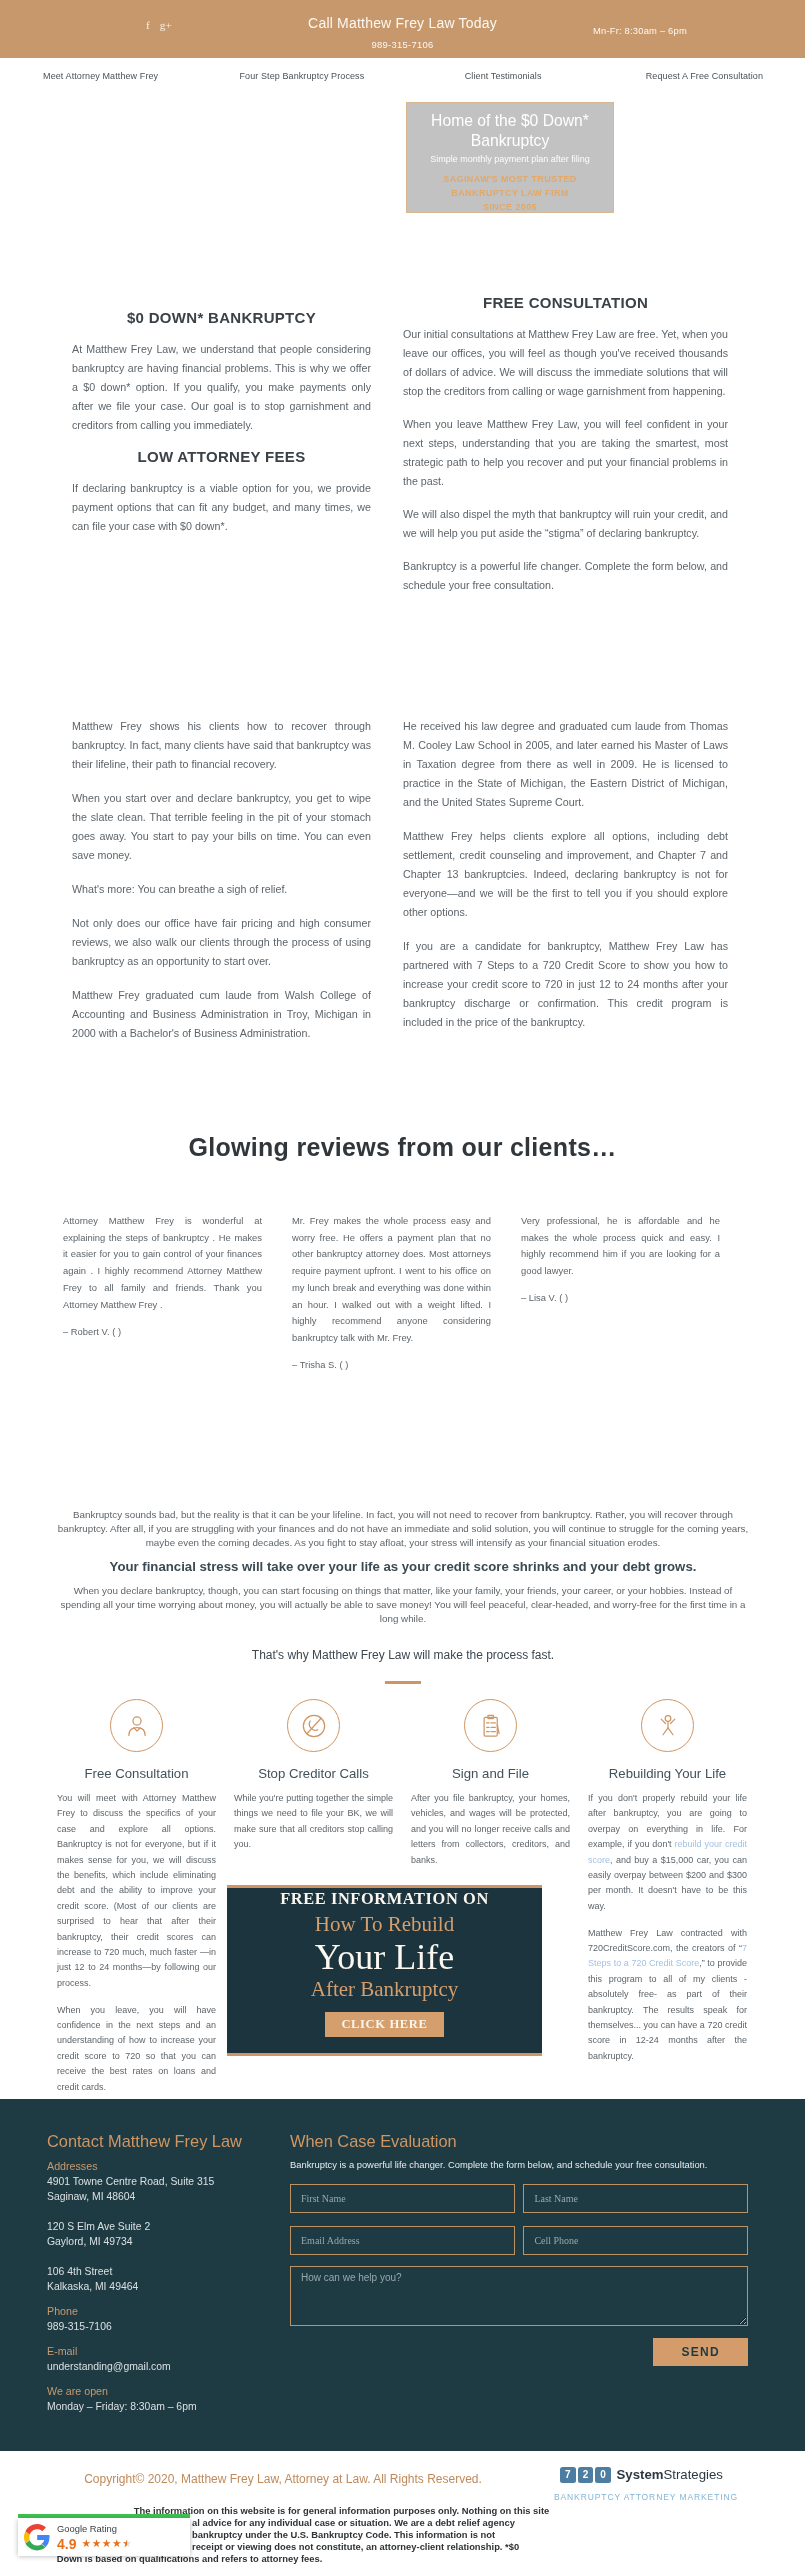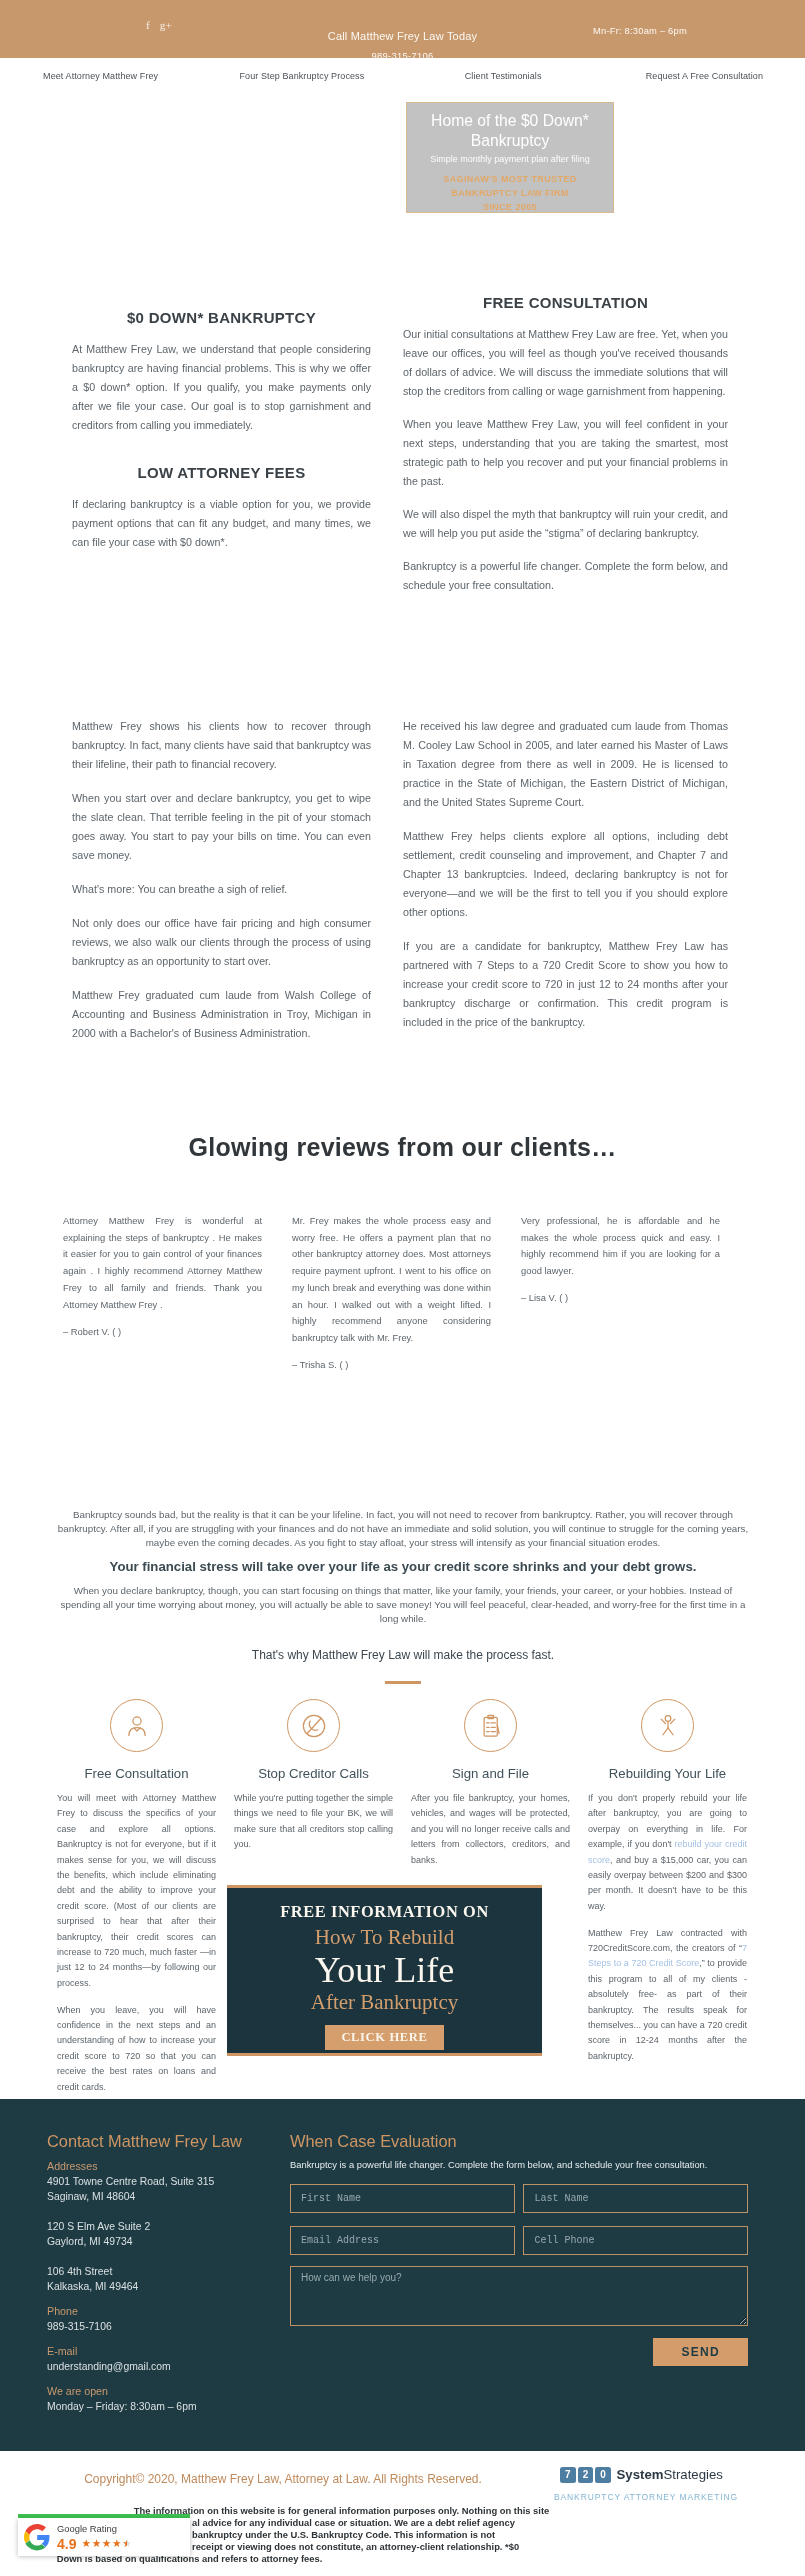--- a/index.html
+++ b/index.html
@@ -6,41 +6,41 @@
   html,body { background:#fff; }
   body {
     width:805px; height:2576px; position:relative; overflow:hidden;
     font-family:"Liberation Sans", sans-serif; color:#5d656b;
   }
   
   .topbar { position:absolute; left:0; top:0; width:805px; height:58px; background:#c6986c; color:#fdf8f2; }
   .topbar .social { position:absolute; left:146px; top:19px; display:flex; gap:10px; align-items:center; }
   .topbar .social .icon { font-family:"Liberation Serif", serif; font-size:11.3px; color:#f7efe4; cursor:pointer; }
   .topbar .callblock { position:absolute; left:0; width:805px; top:15px; text-align:center; }
-  .topbar .callblock .l1 { font-size:11px; letter-spacing:0.2px;margin-top:15px; }
+  .topbar .callblock .l1 { font-size:14px; letter-spacing:0.2px; }
   .topbar .callblock .l2 { font-size:9.4px; margin-top:8.2px; letter-spacing:0.3px; }
   .topbar .hours { position:absolute; left:593px; top:25px; font-size:9.4px; letter-spacing:0.2px; }
   
   .nav { position:absolute; left:0; top:58px; width:805px; height:36px; background:#fff; display:flex; align-items:center; }
   .nav .navitem { width:25%; text-align:center; font-size:9px; color:#4b5258; letter-spacing:0.1px; cursor:pointer; }
   
   .hero-box { position:absolute; left:406px; top:102px; width:208px; height:111px; background:#c2c2c2;
     border:0.6px solid #d8b88f; text-align:center; padding-top:7.6px; }
   .hero-box .t1,.hero-box .t2 { color:#fff; font-size:15.7px; line-height:20px; font-weight:400; }
   .hero-box .sub { color:#fdfdfd; font-size:9px; line-height:14.5px; margin-top:1.3px; }
   .hero-box .badge { margin-top:5.7px; color:#e2a868; font-weight:bold; font-size:9px; line-height:14px; letter-spacing:0.4px; }
   
   .twocol { position:absolute; left:72px; width:656px; display:grid; grid-template-columns:299px 325px; column-gap:32px; }
   h2.sec { font-size:15px; font-weight:bold; color:#3a4147; letter-spacing:0.3px; text-align:center; }
   .para { font-size:10.7px; line-height:19px; color:#5d656b; text-align:justify; }
   
   .intro { top:286px; }
   .intro .left h2.sec { margin-top:22.7px; }
   .intro .left .para { margin-top:14px; }
-  .intro .left h2.h2b { margin-top:29px; }
+  .intro .left h2.h2b { margin-top:13px; }
   .intro .right h2.sec { margin-top:7.6px; }
   .intro .right .para { margin-top:14px; }
   
   .about { top:717px; }
   .about .para { margin-bottom:15px; }
   
   .reviews-h { position:absolute; left:0; top:1133px; width:805px; text-align:center;
     font-size:25px; font-weight:bold; color:#31363b; letter-spacing:0.3px; }
   .reviews { position:absolute; left:63px; top:1213px; width:658px; display:grid;
     grid-template-columns:199px 199px 199px; column-gap:30px; }
@@ -58,42 +58,42 @@
   .steps .grid { display:grid; grid-template-columns:159px 159px 159px 159px; column-gap:18px; }
   .stepcircle { width:53px; height:53px; border:0.9px solid #cf9663; border-radius:50%;
     margin:0 auto; display:flex; align-items:center; justify-content:center; }
   .steptitle { margin-top:14px; text-align:center; font-size:13.2px; color:#41525b; }
   .steppara { margin-top:10px; font-size:9px; line-height:15.4px; color:#5d656b; text-align:justify; }
   .steppara + .steppara { margin-top:11.3px; }
   .steplink { color:#a4c0e4; cursor:pointer; }
   
   .banner { position:absolute; left:170px; top:186px; width:315px; height:171px; background:#1b343e;
     border-top:3.1px solid #cf9663; border-bottom:3.1px solid #cf9663; text-align:center;
-    font-family:"Liberation Serif", serif; padding-top:14px; }
+    font-family:"Liberation Serif", serif; padding-top:1px; }
   .banner .b1 { color:#fbf6ee; font-size:16.4px; font-weight:bold; letter-spacing:0.6px; }
   .banner .b2 { color:#d49e6d; font-size:21px; margin-top:2.5px; }
   .banner .b3 { color:#fbf6ee; font-size:36px; line-height:38px; margin-top:1.3px; }
   .banner .b4 { color:#d49e6d; font-size:21px; margin-top:1.3px; }
   .banner .bbtn { display:inline-block; margin-top:10px; background:#d49e6d; color:#fbf4ea;
     font-size:12.6px; font-weight:bold; letter-spacing:0.6px; padding:5px 16.4px; cursor:pointer; }
   
   .footer { position:absolute; left:0; top:2099px; width:805px; height:352px; background:#1e3a43; }
   .f-head { color:#cf9663; font-size:16.4px; font-weight:400; }
   .f-left { position:absolute; left:47px; top:33px; width:233px; }
   .f-label { color:#c89a6e; font-size:10.7px; line-height:15px; }
   .f-val { color:#d9e0e2; font-size:10.4px; line-height:15px; }
   .f-left .group { margin-top:0; }
   .f-left .mt12 { margin-top:7.6px; }
   .f-left .mt24 { margin-top:15px; }
   .f-left .mt16 { margin-top:10px; }
   .f-right { position:absolute; left:290px; top:33px; width:458px; }
   .f-right .fintro { margin-top:5.7px; color:#e7edef; font-size:9.4px; line-height:15px; }
   .formrow { margin-top:12.6px; display:flex; gap:8.8px; }
   .finput { width:225px; height:29px; background:transparent; border:0.6px solid #bd9265; color:#d9e0e2;
-    font-family:Liberation Mono, monospace; font-size:10px; padding:0 10px; }
+    font-family:Liberation Serif, serif; font-size:10px; padding:0 10px; }
   .finput::placeholder, .ftext::placeholder { color:#97a9ae; opacity:1; }
   .ftext { margin-top:11.3px; width:458px; height:60px; background:transparent; border:0.6px solid #bd9265;
     color:#d9e0e2; font-family:"Liberation Sans", sans-serif; font-size:10px; padding:5px 10px; resize:both; }
   .sendrow { margin-top:10px; text-align:right; }
   .sendbtn { display:inline-block; background:#d49c6b; color:#1e3a43; font-weight:bold;
     font-size:12px; letter-spacing:1.3px; padding:7px 28px; border:none; cursor:pointer;
     font-family:"Liberation Sans", sans-serif; }
   
   .copyright { position:absolute; left:0; top:2472px; width:566px; text-align:center;
     color:#bf8a5c; font-size:12px; }

